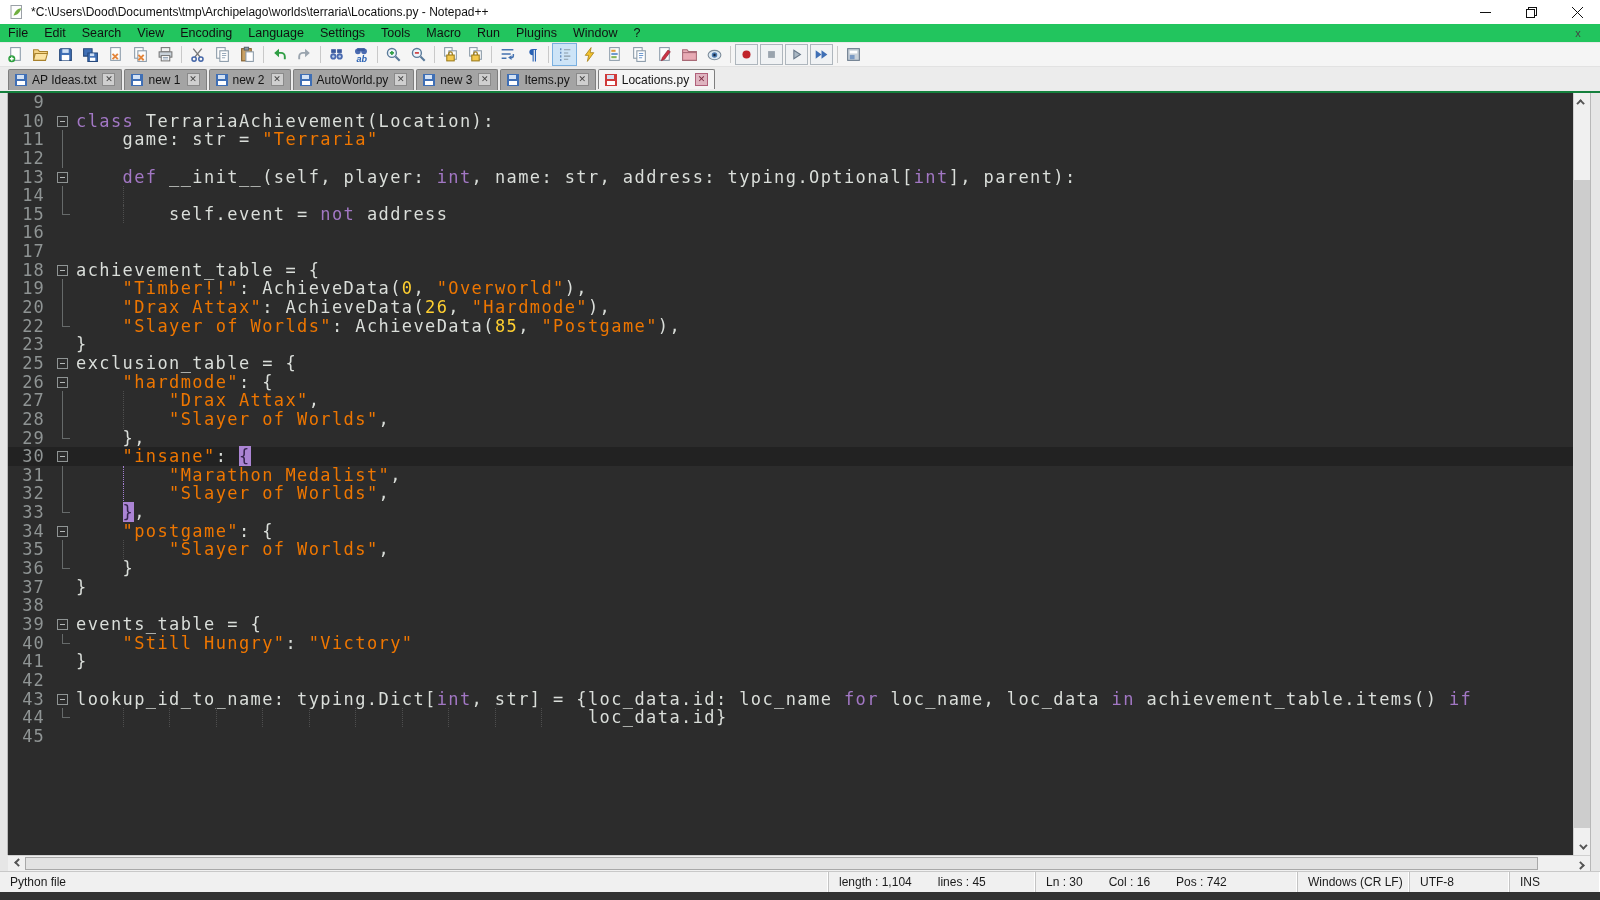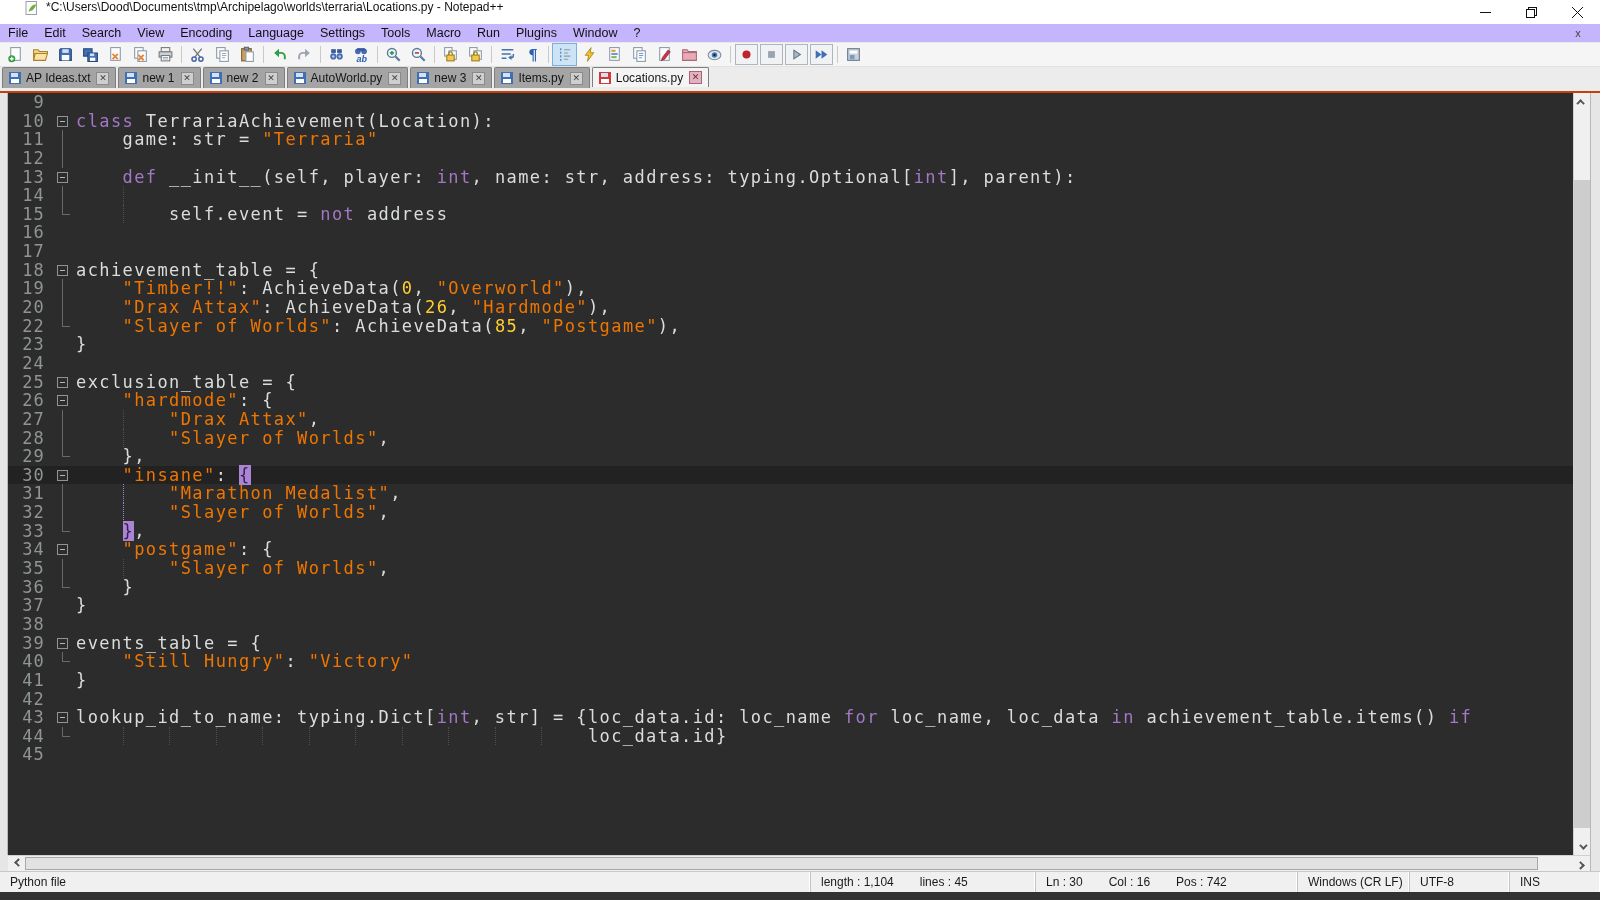--- a/index.html
+++ b/index.html
@@ -1,36 +1,36 @@
 <!DOCTYPE html>
 <html><head>
 <meta charset="utf-8">
 <style>
   * { margin:0; padding:0; box-sizing:border-box; }
   html,body { width:1600px; height:900px; overflow:hidden; }
   body { font-family:"Liberation Sans", sans-serif; background:#e8e8e8; }
 
   
-  .titlebar { height:24px; background:#ffffff; display:flex; align-items:flex-start; padding-left:24px; }
+  .titlebar { height:24px; background:#ffffff; display:flex; align-items:center; padding-left:9px; }
   .titlebar .app-icon { width:16px; height:16px; }
   .title-text { font-size:12px; color:#111; margin-left:6px; white-space:nowrap; }
   .win-controls { margin-left:auto; display:flex; height:100%; }
   .win-btn { width:46px; height:100%; display:flex; align-items:center; justify-content:center; color:#1a1a1a; }
 
-  .menubar { height:18px; background:#c4b5fd; display:flex; align-items:center; font-size:12.5px; color:#111; }
+  .menubar { height:18px; background:#22c55e; display:flex; align-items:center; font-size:12.5px; color:#111; }
   .menu-item { padding:1px 8px 2px 8px; cursor:default; }
   .menubar-close { margin-left:auto; margin-right:14px; font-size:11px; color:#444; width:16px; text-align:center; }
 
   .toolbar { height:25px; background:#f5f5f5; border-top:1px solid #e8e8e8; border-bottom:1px solid #e2e2e2; display:flex; align-items:center; padding-left:3px; }
   .tbtn { width:25px; height:23px; display:flex; align-items:center; justify-content:center; border:1px solid transparent; }
   .tbtn.boxed { border:1px solid #aeb6bd; background:#f0f2f4; width:23px; height:21px; margin:0 1px; }
   .tbtn.pressed { background:#cde4f7; border:1px solid #7ab0e0; }
   .tsep { width:1px; height:17px; background:#c9c9c9; margin:0 3px; }
 
-  .tabbar { height:26px; background:#ececec; display:flex; align-items:flex-start; padding-left:2px; border-bottom:2px solid #c2410c; }
+  .tabbar { height:26px; background:#ececec; display:flex; align-items:center; padding-left:8px; border-bottom:2px solid #15803d; }
   .tab { height:21px; background:#a4a4a4; border:1px solid #7e7e7e; border-bottom:none; border-radius:2px 2px 0 0;
          display:flex; align-items:center; padding:0 6px; margin-right:2px; font-size:12px; color:#151515; white-space:nowrap; }
   .tab.active { height:20px; background:#f4f4f4; font-size:12px; }
   .floppy { width:12px; height:12px; background:#3f6fb5; position:relative; margin-right:5px; flex:none; }
   .floppy:before { content:""; position:absolute; left:2px; top:1px; width:7px; height:4px; background:#d4e2f4; }
   .floppy:after  { content:""; position:absolute; left:2px; bottom:1px; width:8px; height:4px; background:#ffffff; }
   .floppy.mod { background:#d03a3a; }
   .tab-close { width:13px; height:13px; margin-left:6px; border:1px solid #8a8a8a; background:#cfcfcf;
                font-size:9px; line-height:11px; text-align:center; color:#444; flex:none; }
   .tab.active .tab-close { border-color:#b0607a; background:#dfb4c0; color:#7c2a40; }
@@ -487,25 +487,20 @@
             <span class="fend"></span>
           </span>
           <span class="code"><span>    </span><span class="s">"Slayer of Worlds"</span><span>: AchieveData(</span><span class="n">85</span><span>, </span><span class="s">"Postgame"</span><span>),</span></span>
         </div>
         <div class="row">
           <span class="ln">23</span>
           <span class="fold"></span>
           <span class="code"><span>}</span></span>
         </div>
         <div class="row">
-          <span class="ln">24</span>
-          <span class="fold"></span>
-          <span class="code"></span>
-        </div>
-        <div class="row">
           <span class="ln">25</span>
           <span class="fold">
             <span class="fbox"></span>
           </span>
           <span class="code"><span>exclusion_table = {</span></span>
         </div>
         <div class="row">
           <span class="ln">26</span>
           <span class="fold">
             <span class="fbox"></span>
@@ -657,21 +652,21 @@
       <div class="hthumb"></div>
     </div>
     <div class="hcorner">
         <span class="chev right"></span>
       </div>
     <div class="right-strip"></div>
   </div>
 
   <div class="statusbar">
     <div class="sseg grow">Python file</div>
-    <div class="sseg" style="width:225px">
+    <div class="sseg" style="width:207px">
       <span>length : 1,104</span>
         <span class="sgap"></span>
       <span>lines : 45</span>
     </div>
     <div class="sseg" style="width:262px">
       <span>Ln : 30</span>
         <span class="sgap"></span>
       <span>Col : 16</span>
         <span class="sgap"></span>
       <span>Pos : 742</span>

